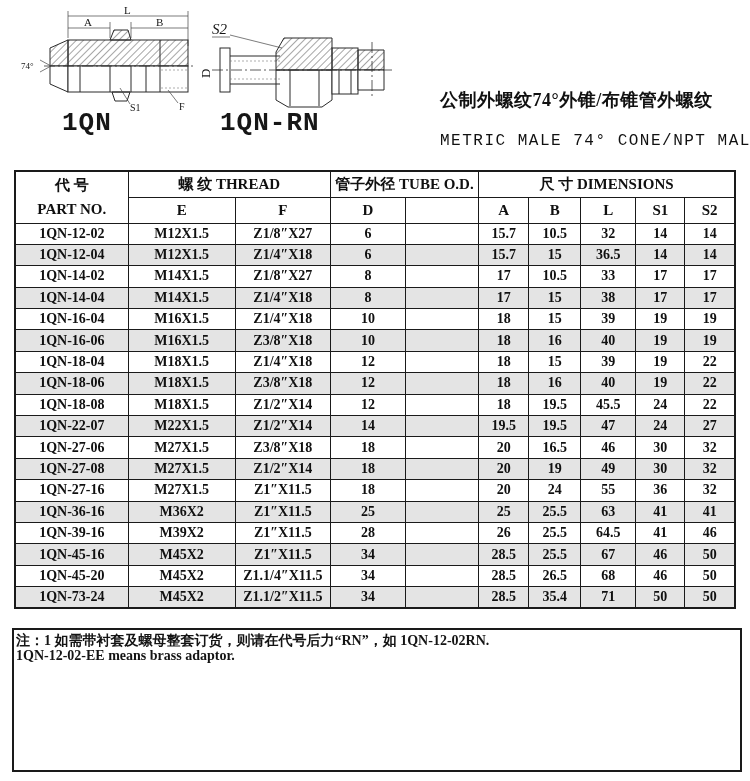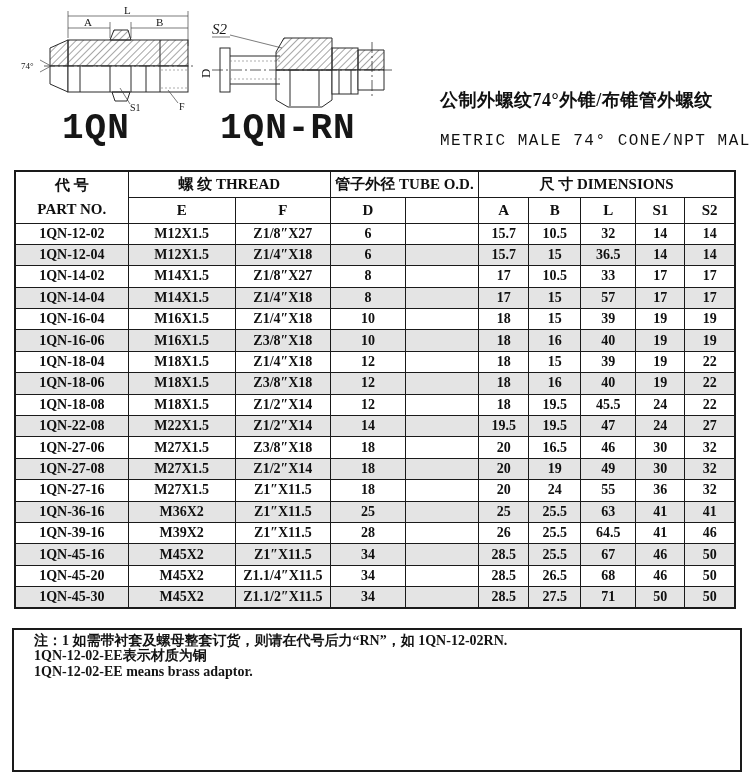--- a/index.html
+++ b/index.html
@@ -13,21 +13,21 @@
     overflow:hidden;
   }
 
   
   .drawing { position:absolute; }
   #drawing-left  { left:20px; top:4px;  width:178px; height:108px; }
   #drawing-right { left:198px; top:4px; width:200px; height:108px; }
   .drawing-label {
     position:absolute; top:108px;
     font-family:"Liberation Mono","DejaVu Sans Mono",monospace;
-    font-weight:bold; font-size:36px; letter-spacing:1px; color:#161616;text-align:center;
+    font-weight:bold; font-size:26px; letter-spacing:1px; color:#161616;text-align:center;
   }
   #label-left  { left:62px; }
   #label-right { left:220px; }
 
   .title-block { position:absolute; left:440px; top:88px; }
   .title-cn { font-size:18px; font-weight:bold; letter-spacing:0.5px; white-space:nowrap; }
   .title-en { font-size:16px; font-weight:normal; letter-spacing:1.5px; margin-top:20px;
               font-family:"Liberation Mono","DejaVu Sans Mono",monospace; white-space:nowrap; }
 
   
@@ -46,21 +46,21 @@
   table.spec thead th { height:26px; font-size:15px; background:#fff; font-weight:bold; }
   table.spec tbody td { height:21.4px; }
   table.spec tbody tr.even td { background:#e4e4e4; }
   .pn-cell div { line-height:24px; }
 
   
   .notes-box {
     position:absolute; left:12px; top:628px;
     width:730px; height:144px;
     border:2px solid #1a1a1a;
-    padding:3px 4px 0 20px;
+    padding:3px 4px 0 2px;
     font-size:14px; line-height:15.4px;
     font-weight:bold; color:#141414;
   }
   .note-line { white-space:pre-wrap; }
 
   svg text { fill:#161616; font-family:"Liberation Serif","DejaVu Serif",serif; }
   .cad-line { stroke:#2a2a2a; stroke-width:1; fill:none; }
   .thin-line { stroke:#444; stroke-width:0.7; fill:none; }
   .center-line { stroke:#333; stroke-width:0.8; stroke-dasharray:11 3 2 3; fill:none; }
   .hidden-line { stroke:#777; stroke-width:0.6; stroke-dasharray:2 2; fill:none; }
@@ -228,21 +228,21 @@
           <td>17</td>
         </tr>
         <tr class="even">
           <td>1QN-14-04</td>
           <td>M14X1.5</td>
           <td>Z1/4″X18</td>
           <td>8</td>
           <td></td>
           <td>17</td>
           <td>15</td>
-          <td>57</td>
+          <td>38</td>
           <td>17</td>
           <td>17</td>
         </tr>
         <tr class="odd">
           <td>1QN-16-04</td>
           <td>M16X1.5</td>
           <td>Z1/4″X18</td>
           <td>10</td>
           <td></td>
           <td>18</td>
@@ -293,21 +293,21 @@
           <td>Z1/2″X14</td>
           <td>12</td>
           <td></td>
           <td>18</td>
           <td>19.5</td>
           <td>45.5</td>
           <td>24</td>
           <td>22</td>
         </tr>
         <tr class="even">
-          <td>1QN-22-08</td>
+          <td>1QN-22-07</td>
           <td>M22X1.5</td>
           <td>Z1/2″X14</td>
           <td>14</td>
           <td></td>
           <td>19.5</td>
           <td>19.5</td>
           <td>47</td>
           <td>24</td>
           <td>27</td>
         </tr>
@@ -389,35 +389,34 @@
           <td>Z1.1/4″X11.5</td>
           <td>34</td>
           <td></td>
           <td>28.5</td>
           <td>26.5</td>
           <td>68</td>
           <td>46</td>
           <td>50</td>
         </tr>
         <tr class="even">
-          <td>1QN-45-30</td>
+          <td>1QN-73-24</td>
           <td>M45X2</td>
           <td>Z1.1/2″X11.5</td>
           <td>34</td>
           <td></td>
           <td>28.5</td>
-          <td>27.5</td>
+          <td>35.4</td>
           <td>71</td>
           <td>50</td>
           <td>50</td>
         </tr>
       </tbody>
   </table>
 
   <div class="notes-box">
     <div>
         <div class="note-line">注：1 如需带衬套及螺母整套订货，则请在代号后力“RN”，如 1QN-12-02RN.</div>
-        <div class="note-line">1QN-12-02-EE表示材质为铜</div>
         <div class="note-line">1QN-12-02-EE means brass adaptor.</div>
       </div>
   </div>
 
 </div>
 
 </body></html>

